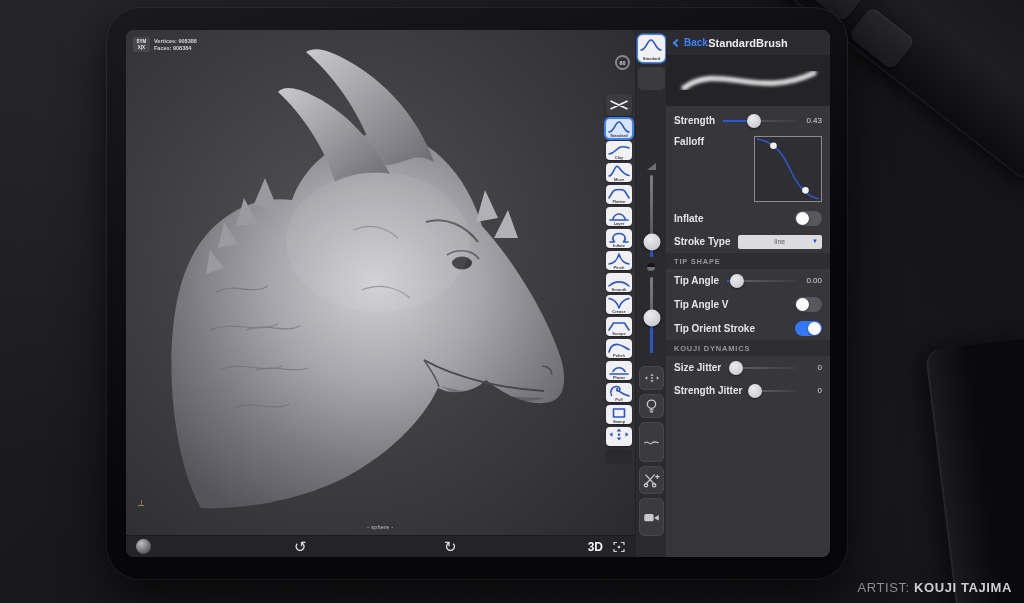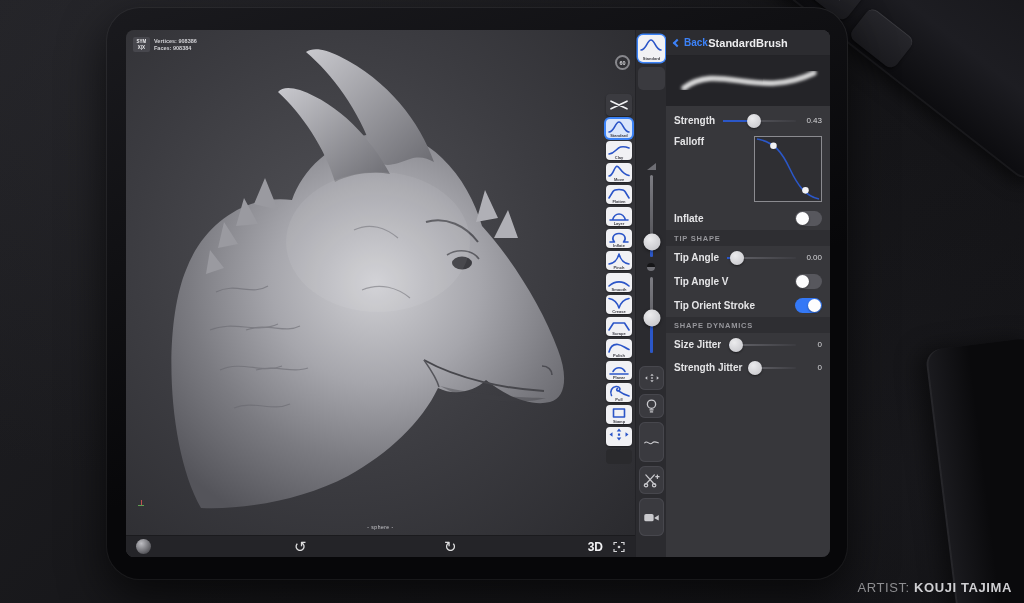--- a/index.html
+++ b/index.html
@@ -486,20 +486,27 @@
           </div>
 
           <div class="row toggle-row">
             <span class="row-label">Inflate</span>
             <div class="toggle">
                 <div class="knob"></div>
               </div>
           </div>
 
 
+          <div class="row">
+            <span class="row-label">Stroke Type</span>
+            <div class="dropdown">
+              <span class="dd-value">line</span>
+              <span class="dd-arrow">▼</span>
+            </div>
+          </div>
 
           <div class="section-hdr">TIP SHAPE</div>
 
           <div class="row">
             <span class="row-label">Tip Angle</span>
             <div class="hslider">
               <div class="sl-track">
                   <div class="sl-fill" style="width: 14%;"></div>
                   <div class="sl-handle" style="left: 14%;"></div>
                 </div>
@@ -515,21 +522,21 @@
               </div>
           </div>
 
           <div class="row toggle-row">
             <span class="row-label">Tip Orient Stroke</span>
             <div class="toggle on">
                 <div class="knob"></div>
               </div>
           </div>
 
-          <div class="section-hdr">SHAPE DYNAMICS</div>
+          <div class="section-hdr">KOUJI DYNAMICS</div>
 
           <div class="row">
             <span class="row-label">Size Jitter</span>
             <div class="hslider">
               <div class="sl-track">
                   <div class="sl-fill" style="width: 10%;"></div>
                   <div class="sl-handle" style="left: 10%;"></div>
                 </div>
             </div>
             <span class="row-value">0</span>

